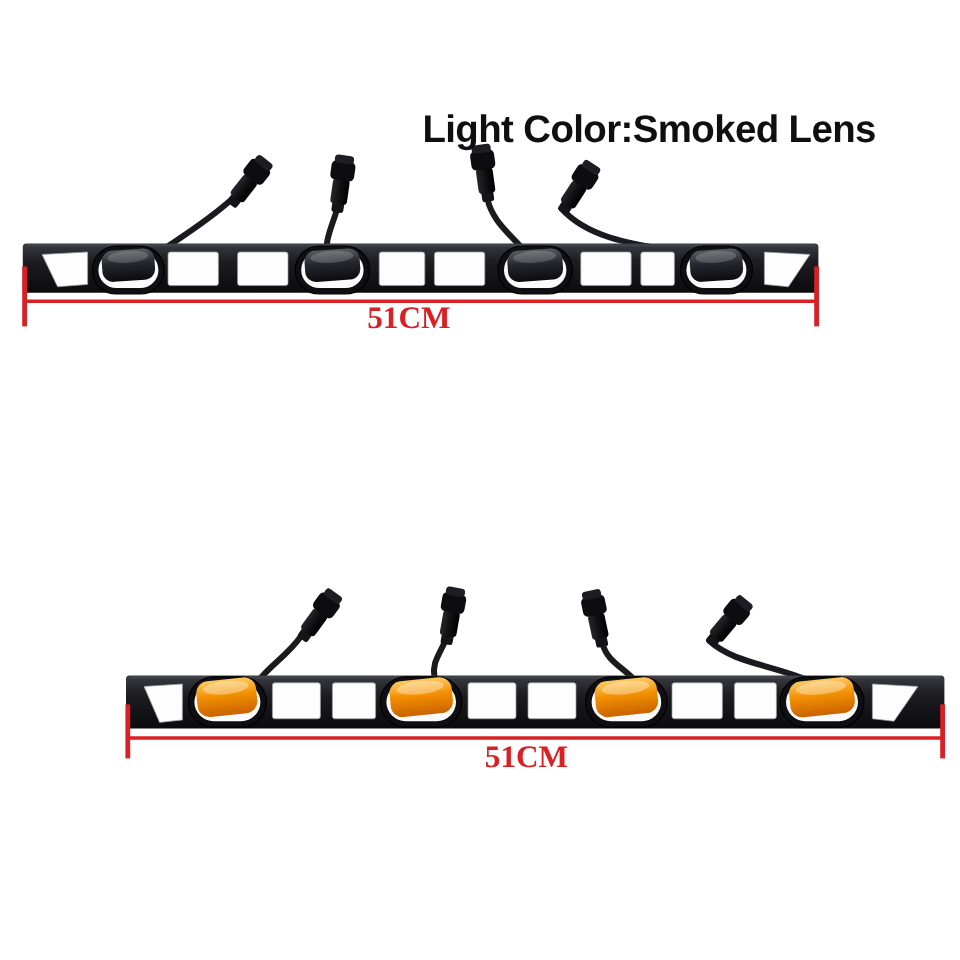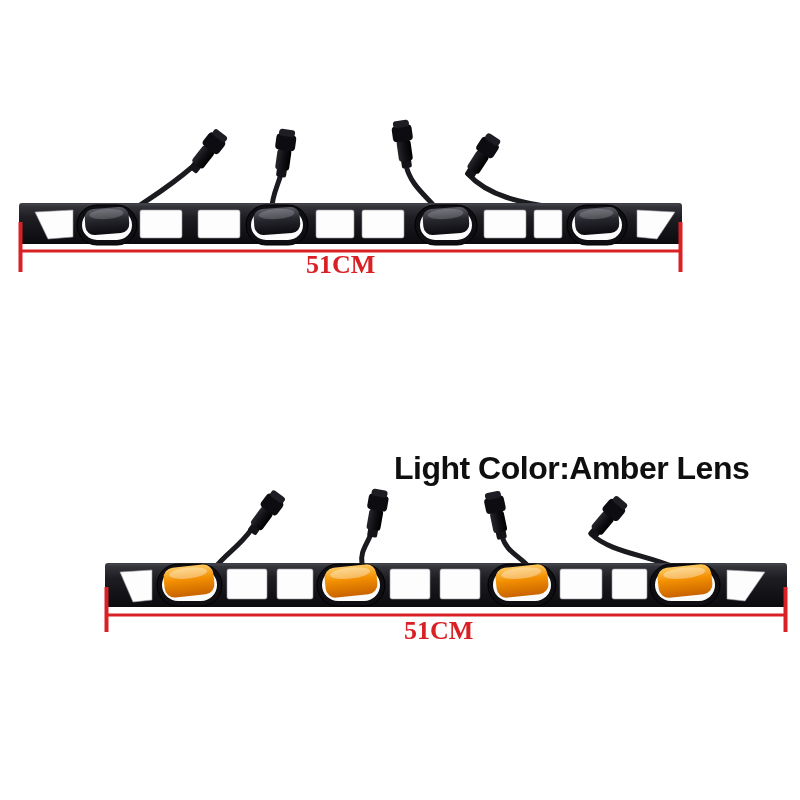--- a/index.html
+++ b/index.html
@@ -245,17 +245,17 @@
       </g>
 
       <g stroke="#d92025">
         <line x1="106" y1="615" x2="786" y2="615" stroke-width="3"></line>
         <line x1="106.5" y1="587" x2="106.5" y2="632" stroke-width="4"></line>
         <line x1="785.5" y1="587" x2="785.5" y2="632" stroke-width="4"></line>
       </g>
     </g>
   </svg>
 
+  <div class="product-title title-smoked">Light Color:Smoked Lens</div>
   <div class="dim-label dim-smoked">51CM</div>
 
-  <div class="product-title title-amber">Light Color:Amber Lens</div>
   <div class="dim-label dim-amber">51CM</div>
 </div>
 
 </body></html>

